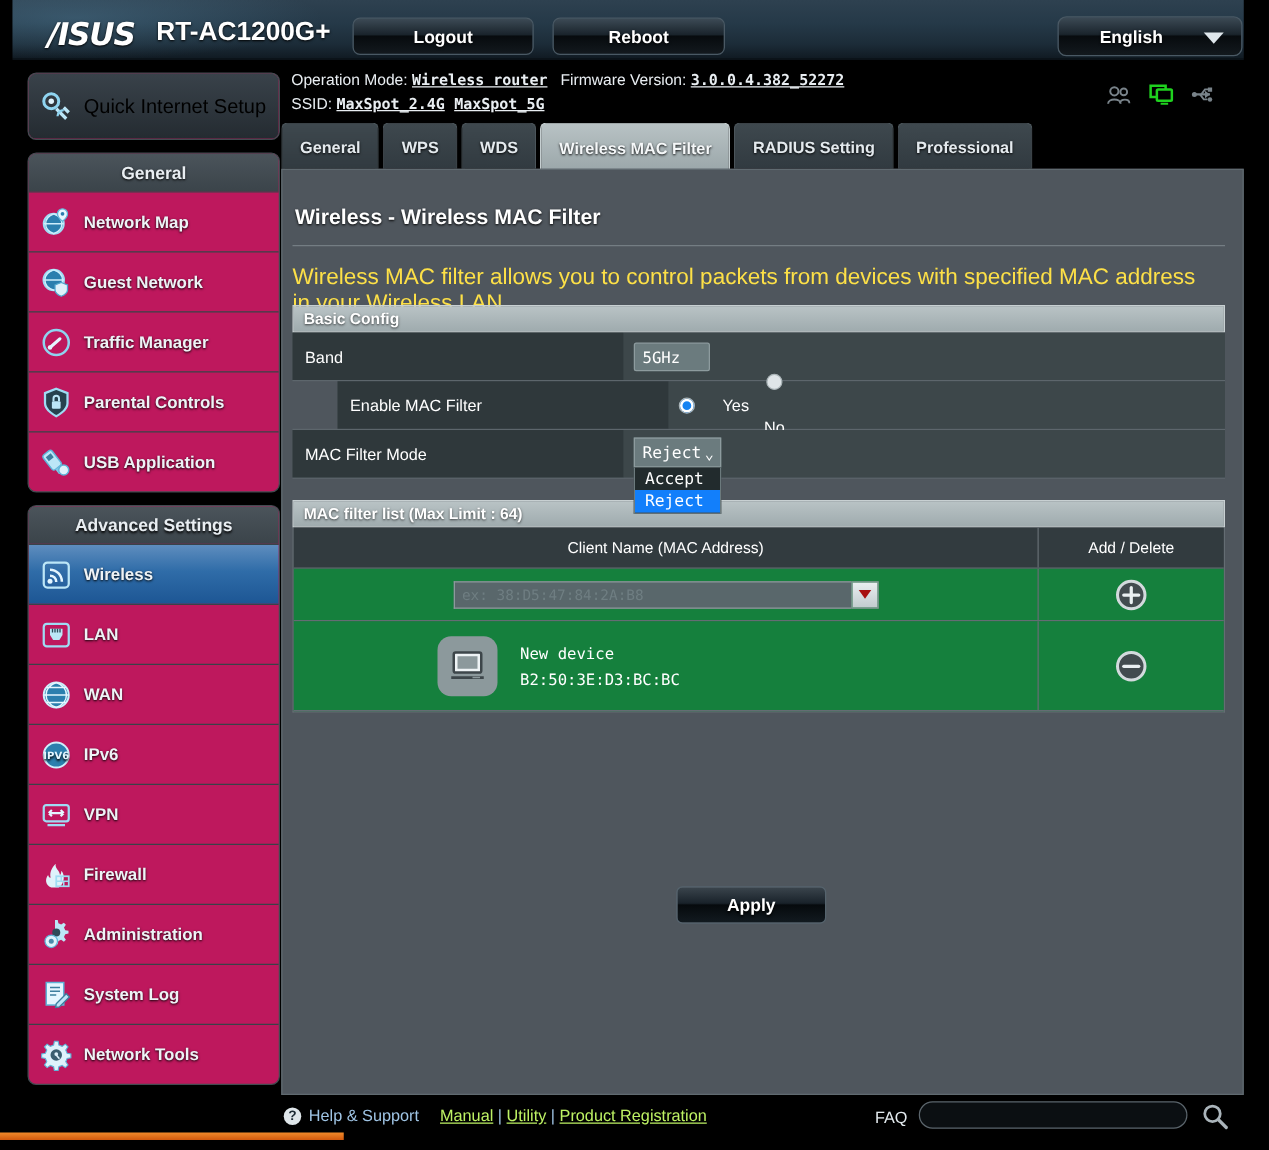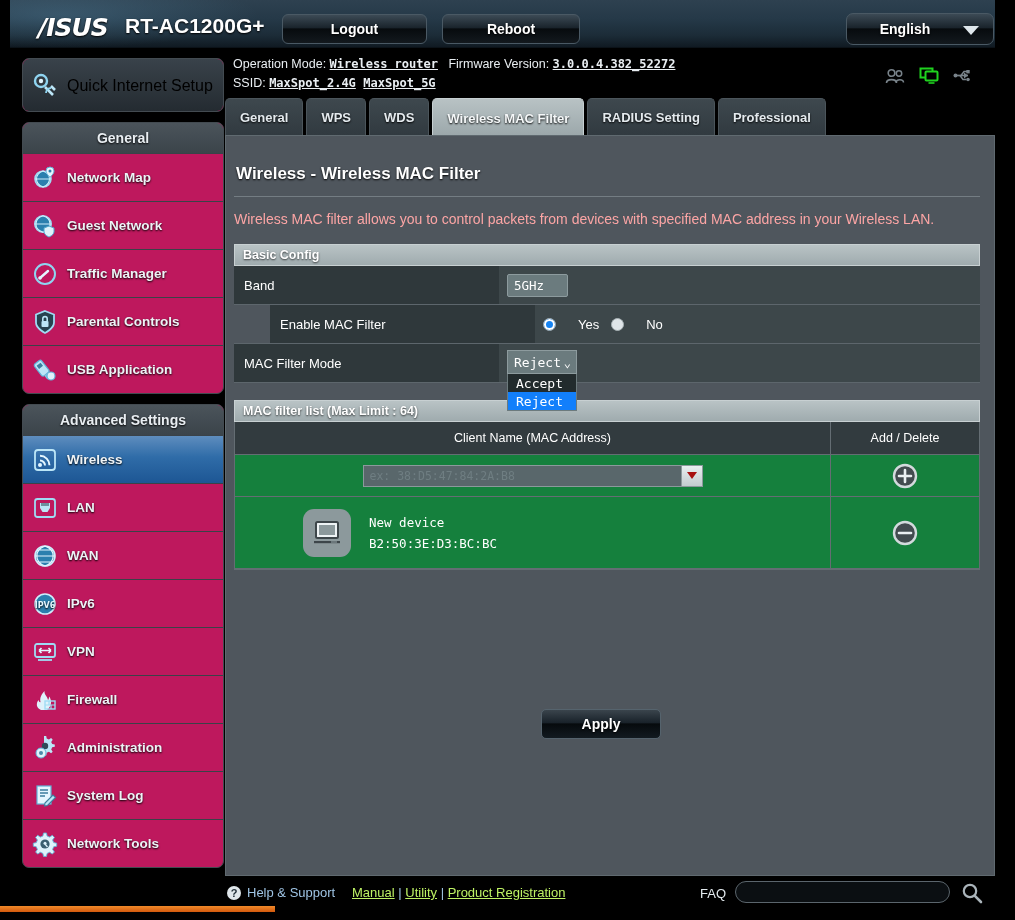--- a/index.html
+++ b/index.html
@@ -157,21 +157,21 @@
     position: absolute; left: 10px; top: 28px;
     color: #fff; font-size: 17px; font-weight: bold;
     text-shadow: 0 1px 2px #000;
   }
   #title-rule {
     position: absolute; left: 8px; top: 60px; width: 746px; height: 1px;
     background: #747d83;
   }
   #page-desc {
     position: absolute; left: 8px; top: 75px; width: 740px;
-    color: #fca5a5; font-size: 14px;
+    color: #fde047; font-size: 18px;
   }
 
   .sect-head {
     position: absolute; left: 8px; width: 746px; height: 22px;
     background: linear-gradient(180deg, #b9c3c5, #9fabae);
     color: #ffffff; font-size: 12.5px; font-weight: bold;
     display: flex; align-items: center; padding-left: 8px;
     text-shadow: 0 1px 2px rgba(0,0,0,.7);
     border: 1px solid #c8d0d2;
   }
@@ -198,21 +198,21 @@
   select.asus {
     appearance: none; -webkit-appearance: none;
     background: #6b7b7e;
     border: 1px solid #8d9b9e;
     color: #ffffff; font-size: 12.5px;
     font-family: "DejaVu Sans Mono", monospace;
     padding: 3px 22px 3px 6px; border-radius: 2px;
     cursor: pointer;
   }
   .radio-wrap { display: flex; align-items: center; gap: 22px; color: #fff; font-size: 13px; }
-  .radio-wrap + .radio-wrap { margin-left: 12px; }
+  .radio-wrap + .radio-wrap { margin-left: 12px; flex-direction: column; }
   .rdo {
     width: 13px; height: 13px; border-radius: 50%;
     background: #dfe5e8; border: 1px solid #a9b3b6; display: inline-block;
     position: relative; cursor: pointer;
   }
   .rdo.on { background: #1583f2; box-shadow: inset 0 0 0 2px #ffffff; }
 
   
   #mode-select-box {
     position: absolute; left: 8px; top: 6px; width: 70px; height: 24px;
@@ -276,21 +276,21 @@
     position: absolute; right: 0; top: 0; width: 22px; height: 22px;
     background: linear-gradient(180deg, #e9eef0, #c2cccf);
     border: 1px solid #8c999c;
     display: flex; align-items: center; justify-content: center; cursor: pointer;
   }
   #mac-drop i {
     width: 0; height: 0;
     border-left: 5px solid transparent; border-right: 5px solid transparent;
     border-top: 7px solid #a71010; display: block;
   }
-  #device-cell { justify-content: flex-start !important; padding-left: 68px; gap: 18px; }
+  #device-cell { justify-content: flex-start !important; padding-left: 115px; gap: 18px; }
   #device-icon {
     width: 48px; height: 48px; border-radius: 11px; background: #8c999c;
     display: flex; align-items: center; justify-content: center;
   }
   .dev-text { font-family: "DejaVu Sans Mono", monospace; color: #ffffff; font-size: 12.5px; }
   #dev-name { margin-bottom: 6px; }
   .circbtn { cursor: pointer; }
 
   #apply-btn {
     position: absolute; left: 315px; top: 573px; width: 120px; height: 30px;

